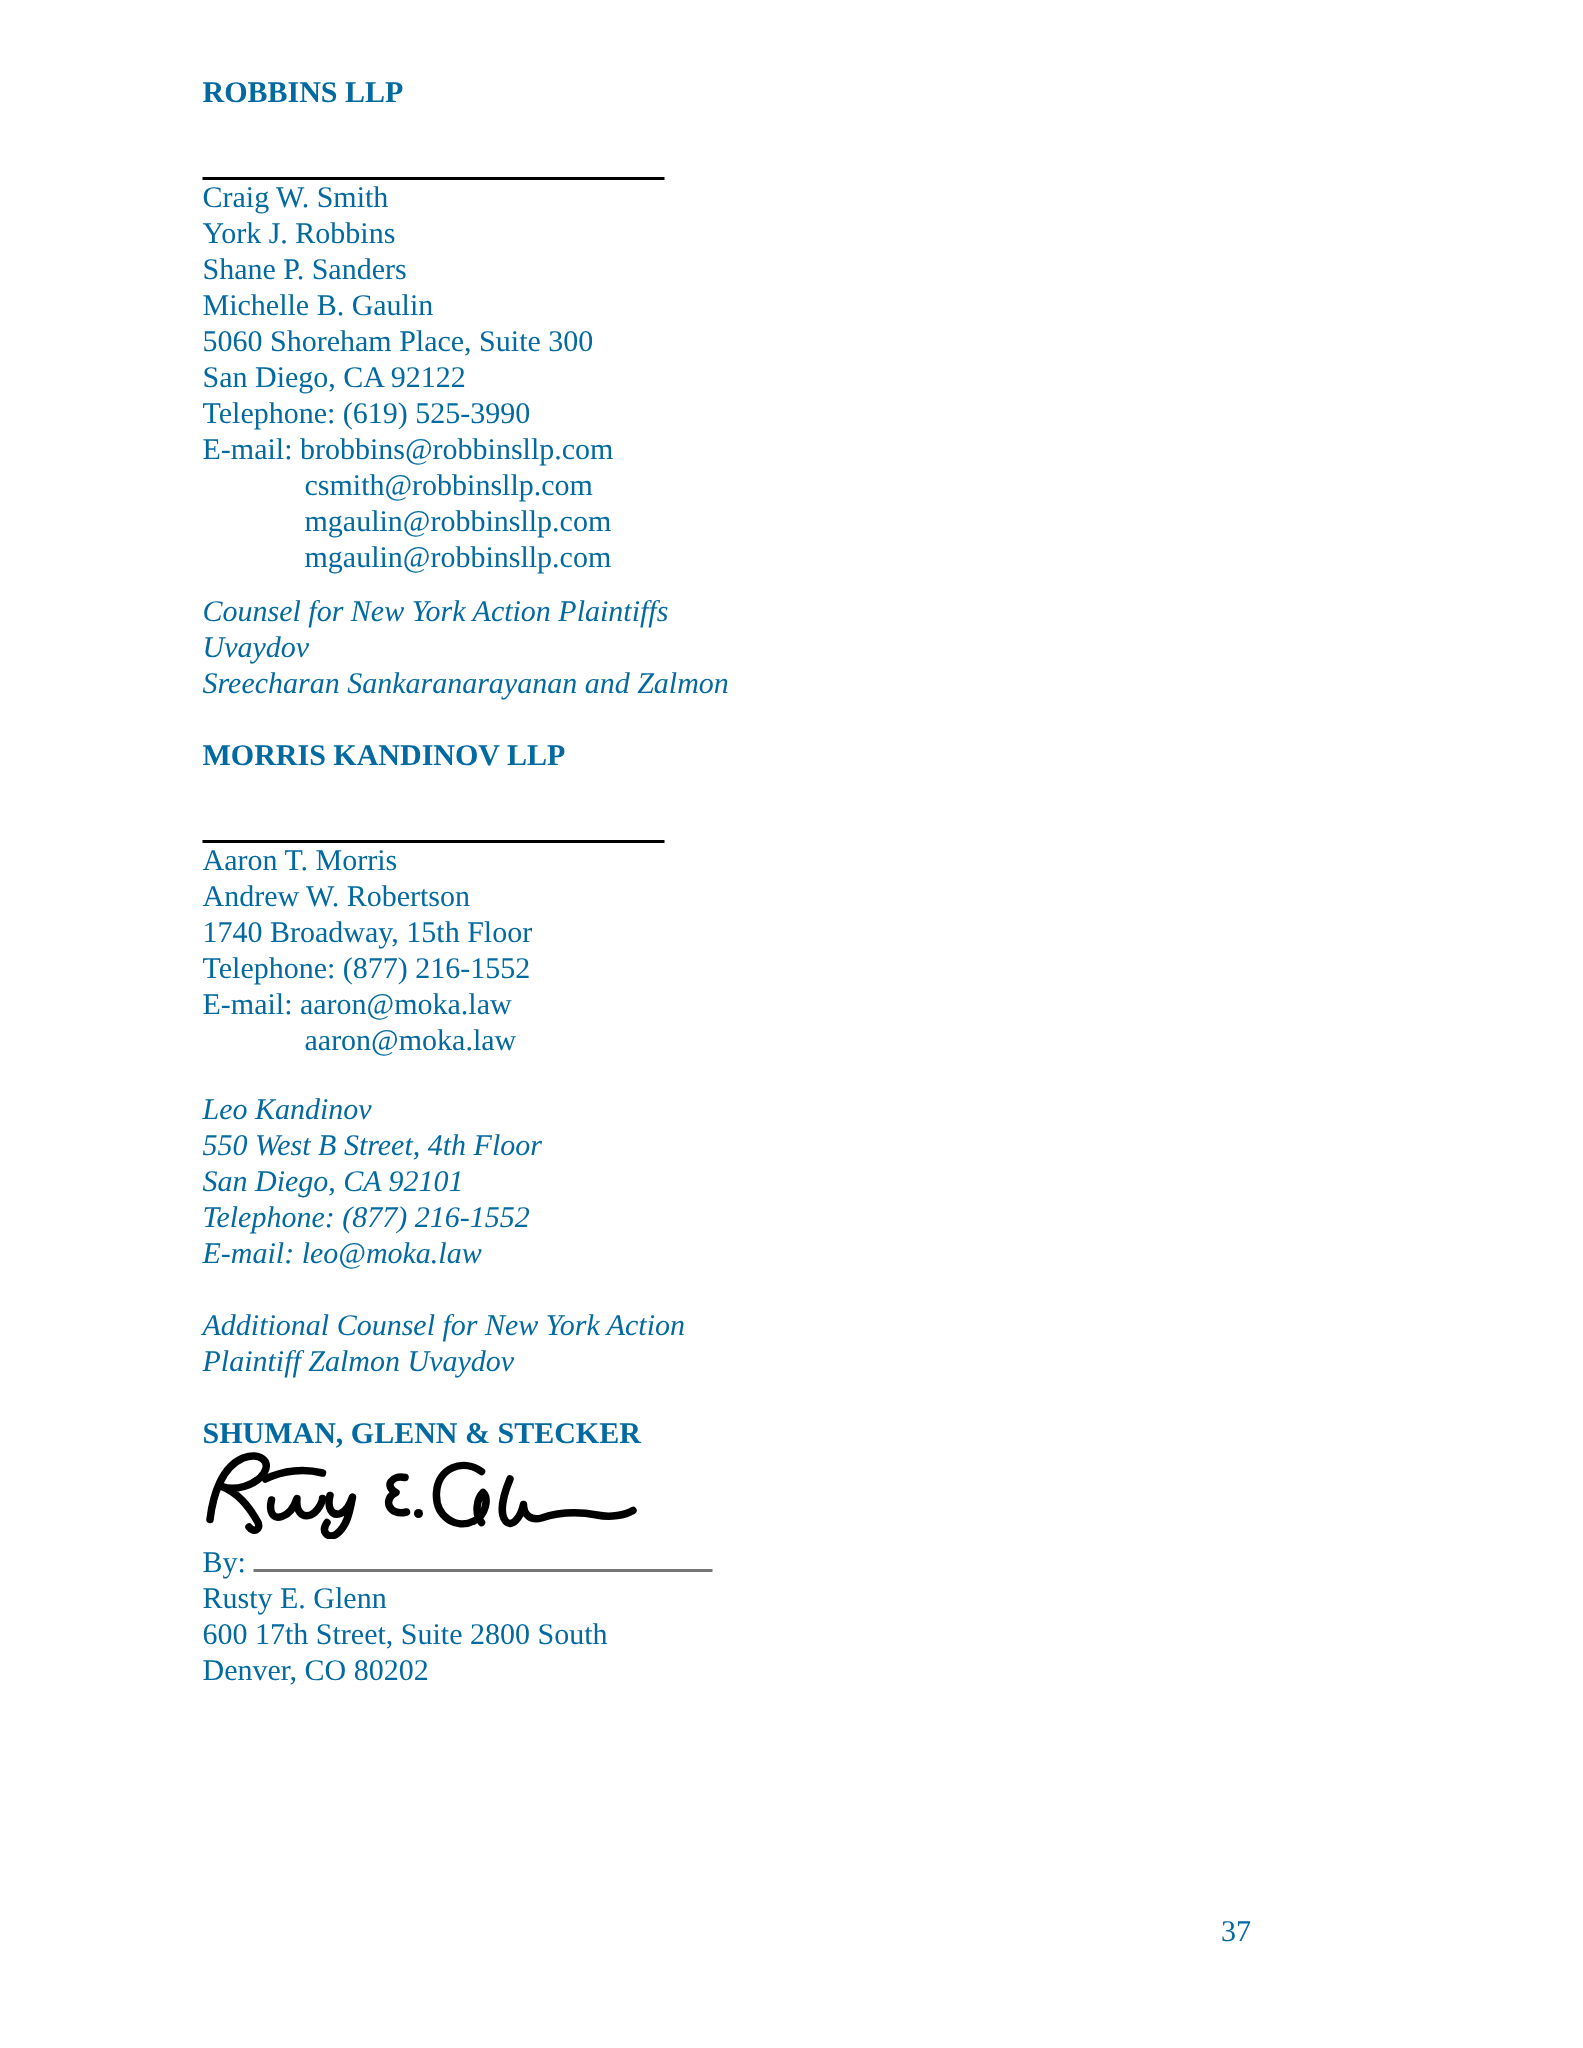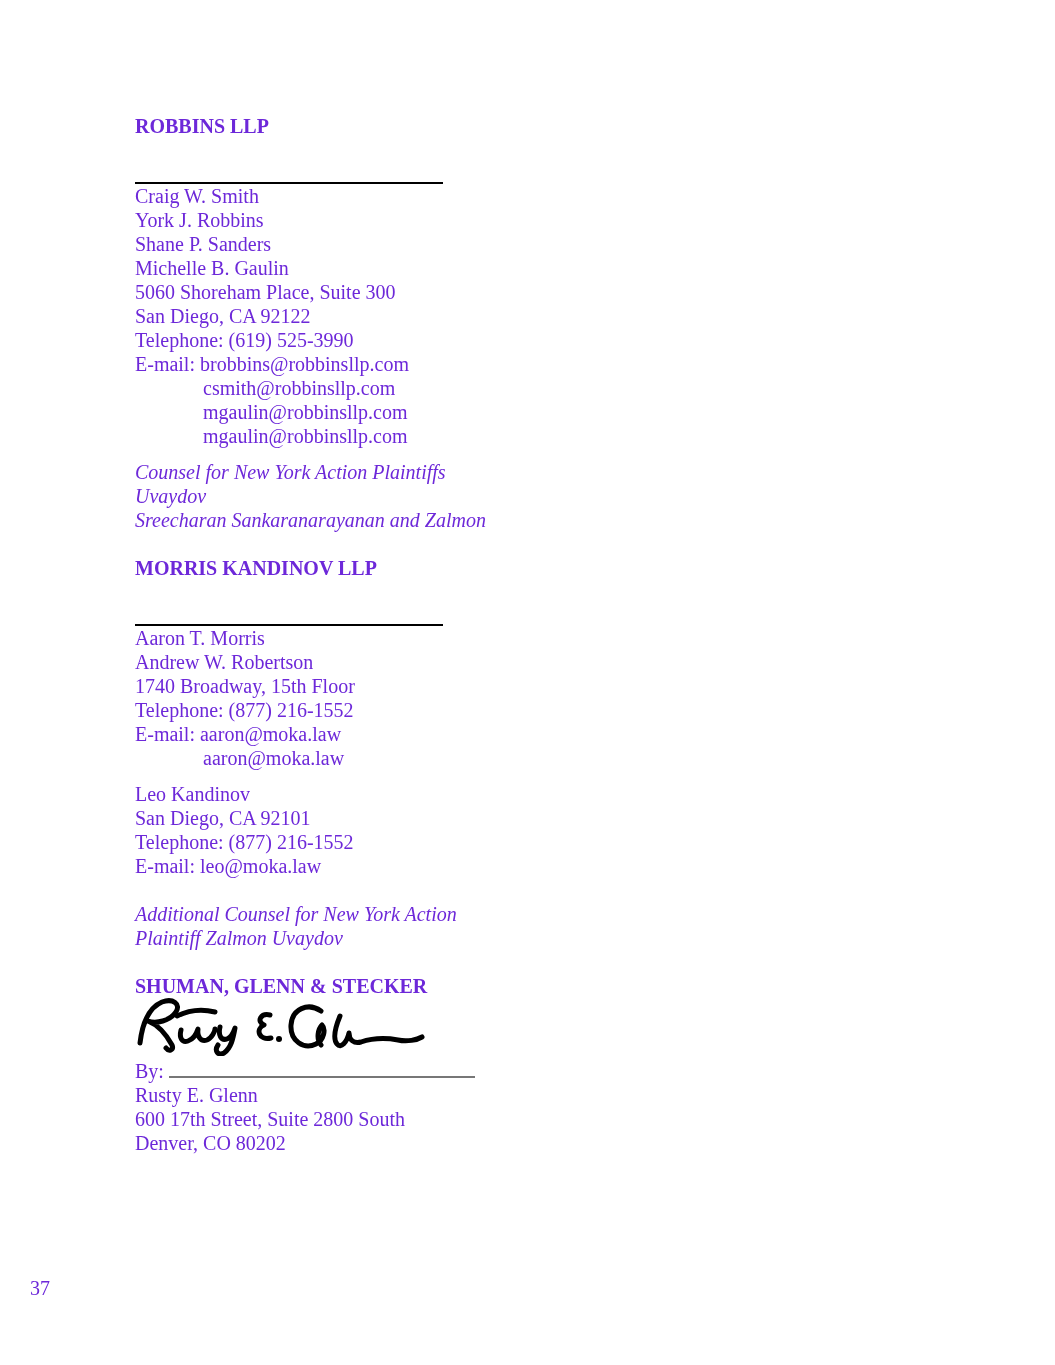--- a/index.html
+++ b/index.html
@@ -5,26 +5,26 @@
   html, body {
     margin: 0;
     padding: 0;
     background: #ffffff;
   }
   .page {
     position: relative;
     width: 1055px;
     height: 1365px;
     background: #ffffff;
-    color: #6d28d9;
+    color: #0369a1;
     font-family: "Liberation Serif", "DejaVu Serif", serif;
     font-size: 20px;
     line-height: 24px;
     box-sizing: border-box;
-    padding: 114px 0 0 135px;
+    padding: 50px 0 0 135px;
     overflow: hidden;
   }
   .firm {
     font-weight: bold;
     white-space: nowrap;
   }
   .firm-2 { margin-top: 24px; }
   .firm-3 { margin-top: 24px; }
   .rule {
     width: 308px;
@@ -32,21 +32,21 @@
     border-top: 2px solid #000000;
     margin-top: 44px;
   }
   .line { white-space: nowrap; }
   .indent { padding-left: 68px; }
   .note {
     font-style: italic;
   }
   .note-1 { margin-top: 12px; }
   .note-2 { margin-top: 24px; }
-  .group-gap { margin-top: 12px; }
+  .group-gap { margin-top: 22px; font-style: italic; }
   .sig-svg {
     display: block;
     width: 292px;
     height: 58px;
     margin-top: 0;
   }
   .by-line {
     margin-top: 2px;
     white-space: nowrap;
   }
@@ -56,22 +56,21 @@
     height: 18px;
     border-bottom: 2px solid #777777;
     margin-left: 5px;
     vertical-align: baseline;
   }
   .page-number {
     position: absolute;
     top: 1276px;
     left: 0;
     width: 834px;
-    text-align: left;
-    margin-left: 30px;
+    text-align: right;
   }
 </style>
 </head>
 <body>
 
 <div class="page">
 
   <div class="firm">ROBBINS LLP</div>
   <div class="rule"></div>
   <div class="line">Craig W. Smith</div>
@@ -96,20 +95,21 @@
   <div class="rule"></div>
   <div class="line">Aaron T. Morris</div>
   <div class="line">Andrew W. Robertson</div>
   <div class="line">1740 Broadway, 15th Floor</div>
   <div class="line">Telephone: (877) 216-1552</div>
   <div class="line">E-mail: aaron@moka.law</div>
   <div class="line indent">aaron@moka.law</div>
 
   <div class="group-gap">
     <div class="line">Leo Kandinov</div>
+    <div class="line">550 West B Street, 4th Floor</div>
     <div class="line">San Diego, CA 92101</div>
     <div class="line">Telephone: (877) 216-1552</div>
     <div class="line">E-mail: leo@moka.law</div>
   </div>
 
   <div class="note note-2">
     <div class="line">Additional Counsel for New York Action</div>
     <div class="line">Plaintiff Zalmon Uvaydov</div>
   </div>
 

